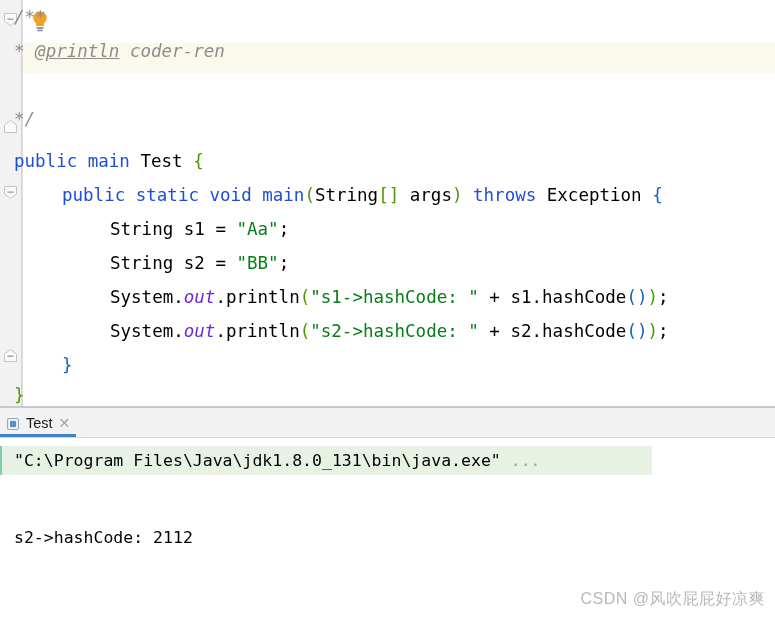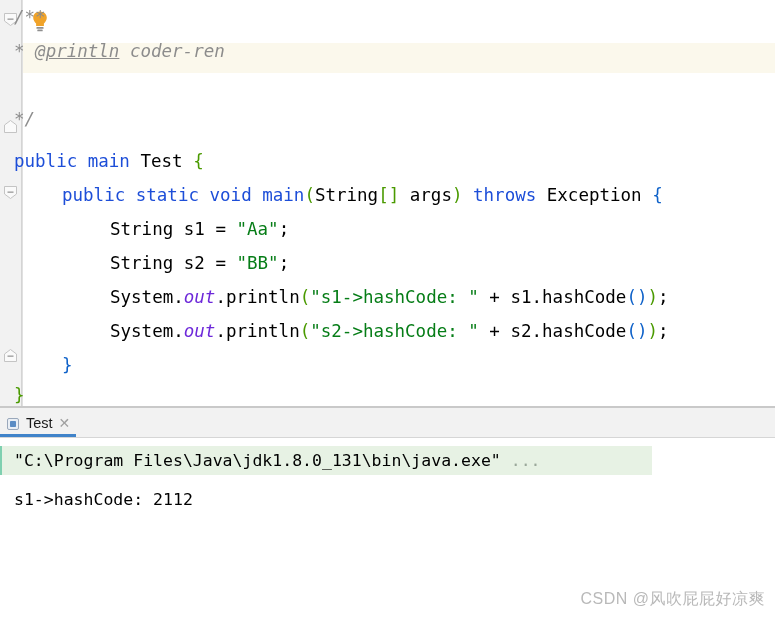--- a/index.html
+++ b/index.html
@@ -273,17 +273,17 @@
   </div>
   <div id="tab-underline"></div>
 </div>
 
 <div id="console-body">
   <div id="cmd-highlight"></div>
   <div id="cmd-left-mark"></div>
 
   <div class="con-line" style="top:8px;"><span>"C:\Program Files\Java\jdk1.8.0_131\bin\java.exe"</span><span> </span><span class="ellipsis">...</span></div>
 
-  <div class="con-line" style="top:47px;">s1-&gt;hashCode: 2112</div>
+  <div class="con-line" style="top:85px;">s2-&gt;hashCode: 2112</div>
 
 </div>
 
 <div id="watermark">CSDN @风吹屁屁好凉爽</div>
 
 </body></html>

